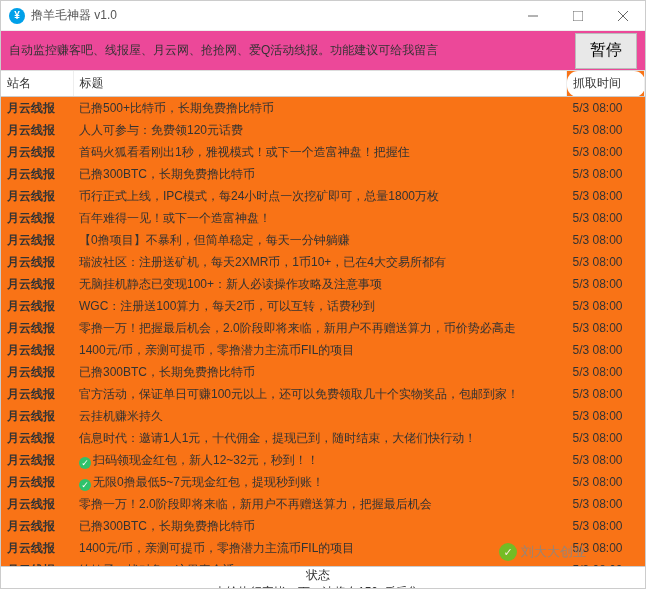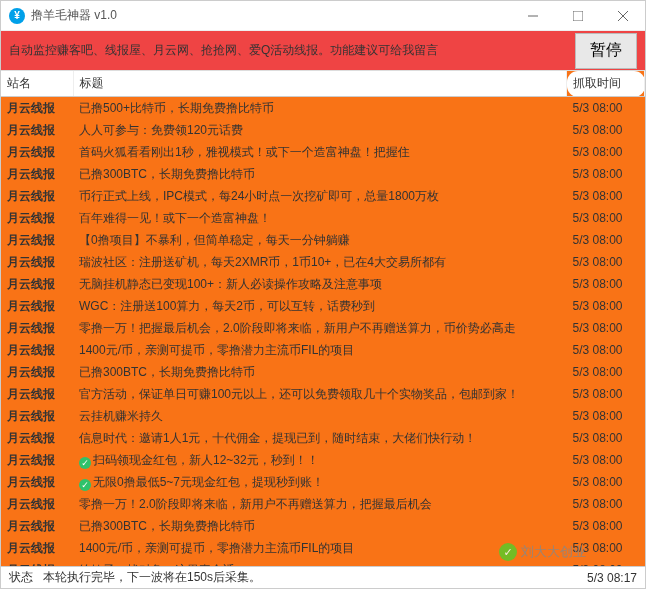--- a/index.html
+++ b/index.html
@@ -30,21 +30,21 @@
   }
   .titlebar .title { flex: 1; color: #555; }
   .winbtn {
     width: 45px; height: 30px;
     display: flex; align-items: center; justify-content: center;
     color: #666;
   }
   .winbtn svg { width: 10px; height: 10px; }
   .toolbar {
     height: 40px;
-    background: #ef4444;
+    background: #ec4899;
     border-bottom: 1px solid #ddd;
     display: flex;
     align-items: center;
     padding: 0 8px;
   }
   .toolbar .desc { flex: 1; color: #333; font-size: 12px; }
   .toolbar button {
     width: 62px; height: 36px;
     background: #e8e8e8;
     border: 1px solid #bbb;
@@ -100,20 +100,21 @@
   }
   .statusbar {
     height: 22px;
     border-top: 1px solid #ccc;
     display: flex;
     align-items: center;
     padding: 0 8px;
     font-size: 12px;
     color: #333;
     background: #fff;
+    flex-direction: column;
   }
   .statusbar .lbl { margin-right: 10px; }
   .statusbar .msg { flex: 1; }
   .watermark {
     position: absolute;
     right: 60px;
     bottom: 28px;
     color: #888;
     font-size: 13px;
     opacity: .85;

